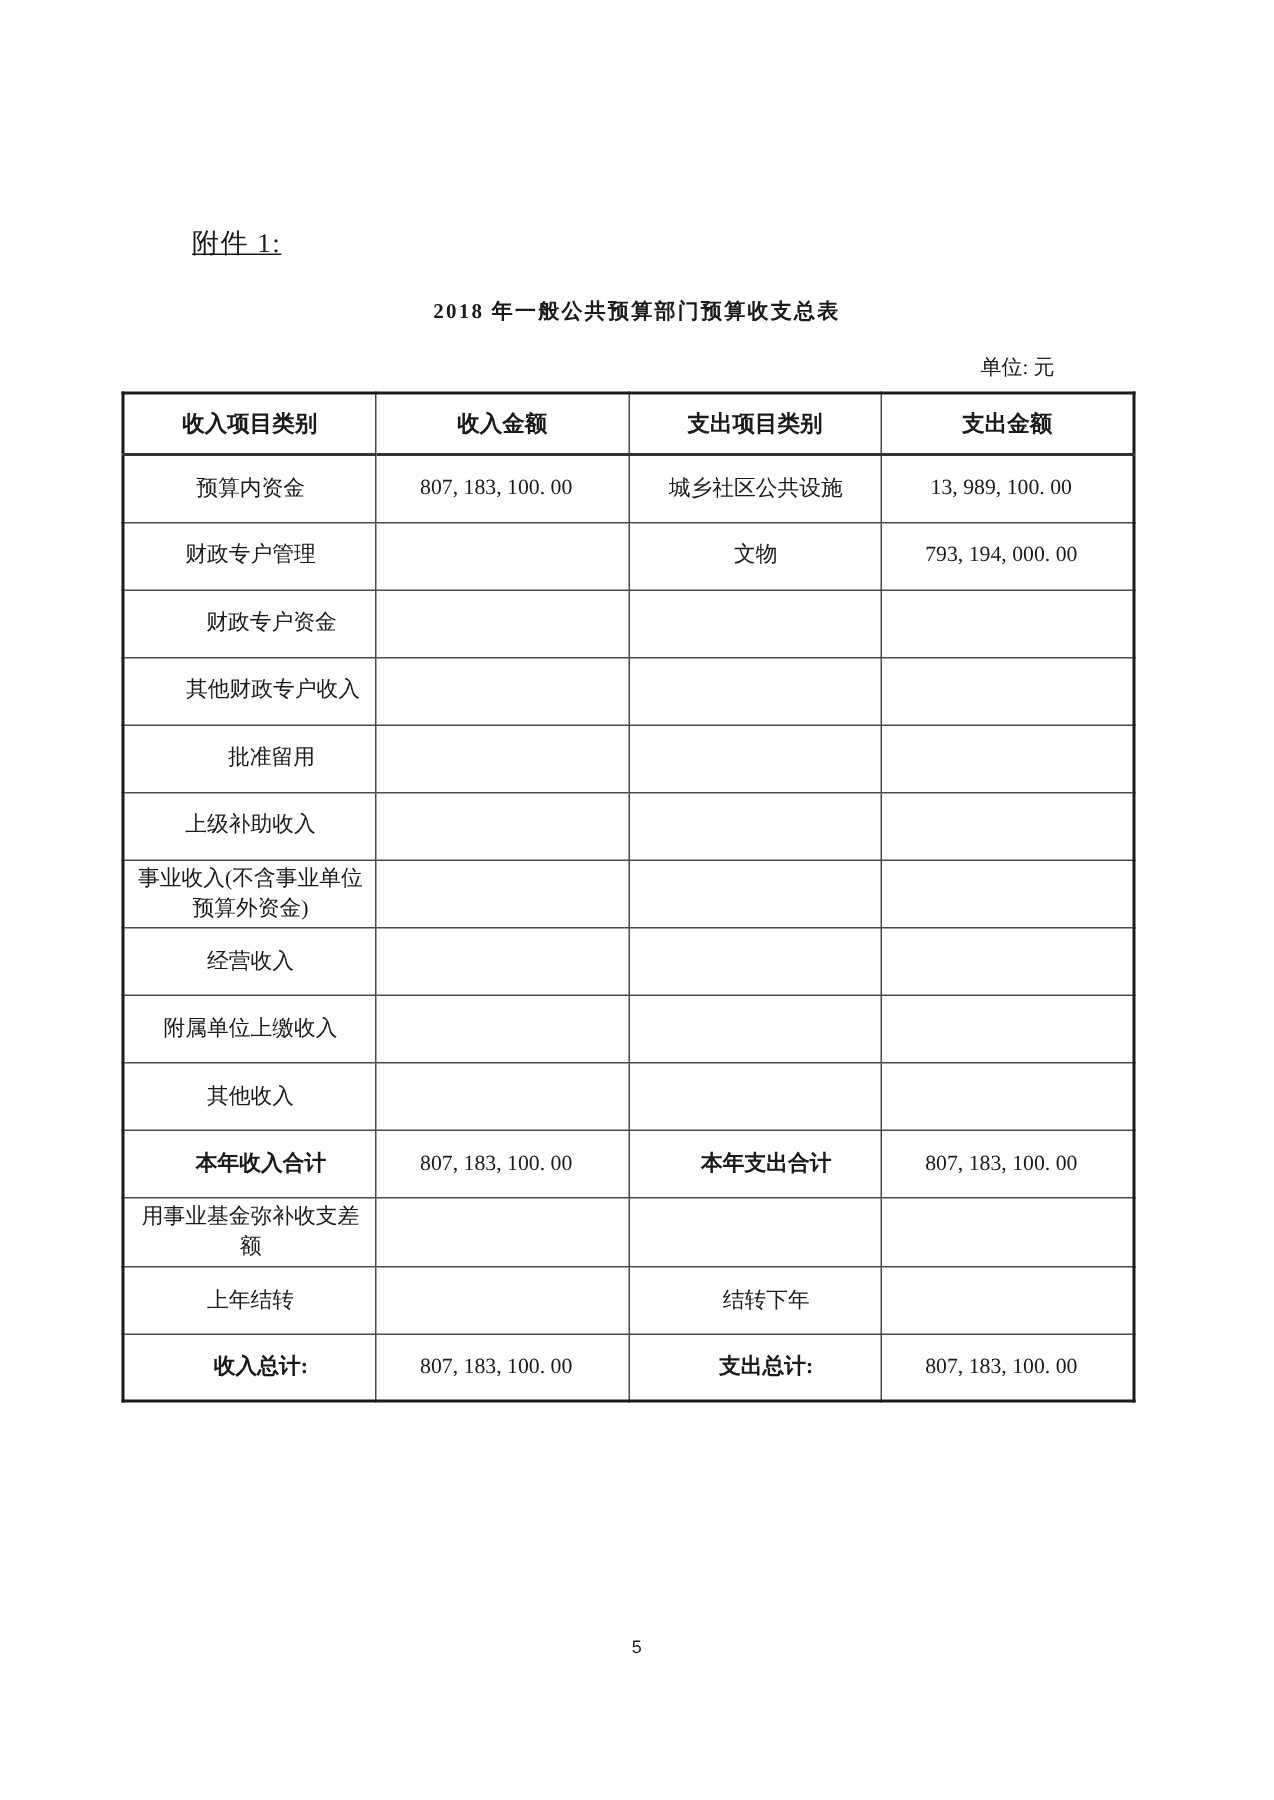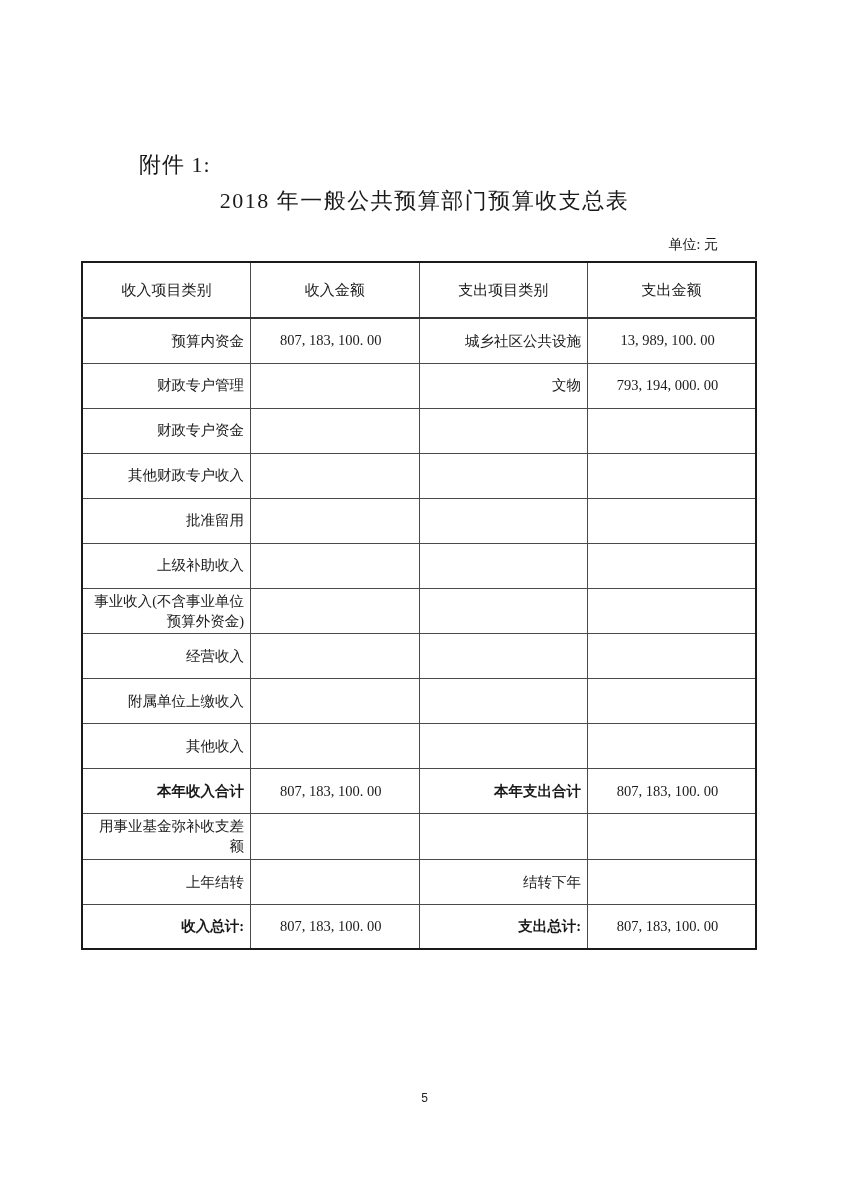--- a/index.html
+++ b/index.html
@@ -5,50 +5,50 @@
   * { box-sizing: border-box; margin: 0; padding: 0; }
   html, body { background: #ffffff; }
   body {
     width: 849px; height: 1200px;
     position: relative;
     font-family: "Liberation Serif", "DejaVu Serif", serif;
     color: #1a1a1a;
     overflow: hidden;
   }
   .attachment {
-    position: absolute; left: 139px; top: 150px;
-    font-size: 22px; letter-spacing: 1px;
+    position: absolute; left: 128px; top: 150px;
+    font-size: 18px; letter-spacing: 1px; text-decoration: underline;
   }
   .doc-title {
-    position: absolute; left: 0; top: 186px; width: 100%;
-    text-align: center; font-size: 22px; font-weight: 400;
+    position: absolute; left: 0; top: 199px; width: 100%;
+    text-align: center; font-size: 14px; font-weight: 700;
     letter-spacing: 1.5px;
   }
   .unit-note {
-    position: absolute; top: 236px; right: 131px;
+    position: absolute; top: 236px; right: 146px;
     font-size: 14px;
   }
   table.budget {
     position: absolute; left: 81px; top: 261px;
     width: 676px;
     border-collapse: collapse; table-layout: fixed;
     border: 2px solid #1a1a1a;
   }
   table.budget col { width: 25%; }
   table.budget th, table.budget td {
     border: 1px solid #4a4a4a;
     vertical-align: middle;
     font-size: 14.5px;
   }
   table.budget th {
-    height: 56px; font-size: 15px; font-weight: 400;
+    height: 41px; font-size: 15px; font-weight: 700;
     text-align: center; border-bottom: 2px solid #333333;
   }
   table.budget td { height: 45px; }
-  td.lab { text-align: right; padding: 2px 6px 2px 7px; line-height: 1.4; }
+  td.lab { text-align: center; padding: 2px 6px 2px 7px; line-height: 1.4; }
   td.amt { text-align: center; padding: 2px 10px 2px 2px; font-size: 14px; }
   td.ind1 { padding-left: 35px; }
   td.ind2 { padding-left: 37px; }
   td.inds { padding-left: 21px; }
   .b { font-weight: 700; }
   .page-number {
     position: absolute; left: 0; top: 1091px; width: 100%;
     text-align: center; font-size: 12px;
     font-family: "Liberation Sans", "DejaVu Sans", sans-serif;
     color: #222222;

